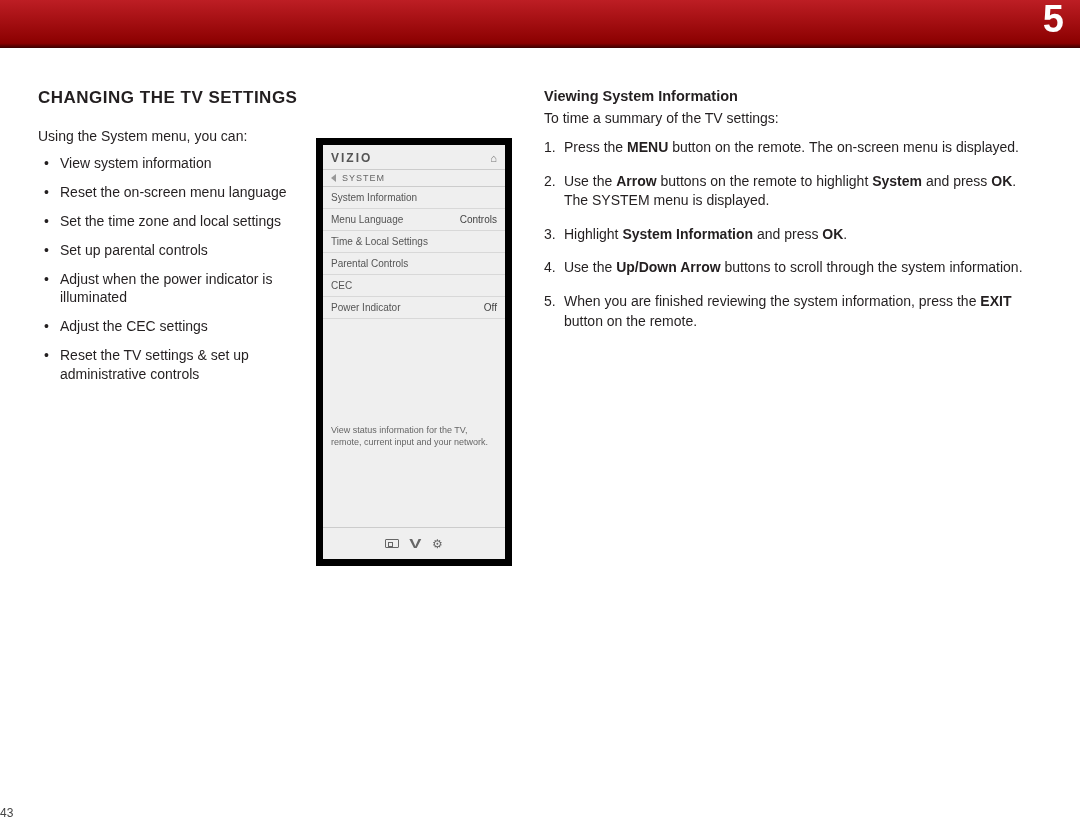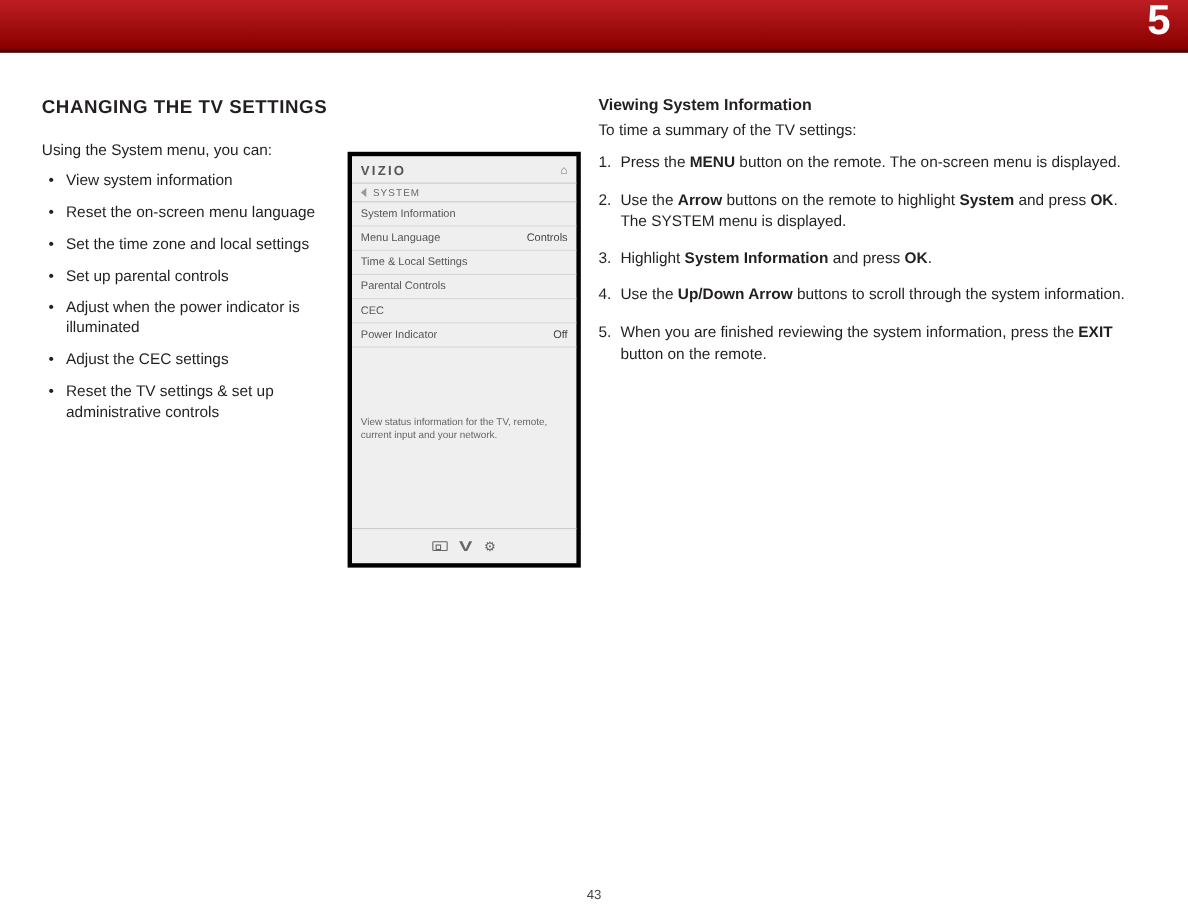--- a/index.html
+++ b/index.html
@@ -71,22 +71,22 @@
   ol.steps li::before {
     content: counter(step) ".";
     position: absolute;
     left: -20px;
     top: 0;
   }
   ol.steps b { font-weight: 700; }
 
   
   .tv-menu {
-    width: 212px;
-    border: 4px solid #000000;
+    width: 196px;
+    border: 7px solid #000000;
     background: #efefef;
     font-size: 10px;
     color: #555;
     margin-top: 50px;
     display:flex;
     flex-direction:column;
   }
   .tv-top {
     display:flex;
     justify-content:space-between;
@@ -115,41 +115,41 @@
     border-bottom:1px solid #d8d8d8;
     font-size:10px;
   }
   .tv-row .val { color:#444; }
   .tv-help {
     padding: 8px;
     font-size:9px;
     line-height:1.3;
     color:#666;
     min-height: 110px;
-    margin-top: 54px;
+    margin-top: 98px;
   }
   .tv-bottom {
     border-top:1px solid #ccc;
     padding:8px;
     display:flex;
     justify-content:center;
     gap:12px;
     align-items:center;
   }
   .glyph { color:#666; font-size:11px; }
   .glyph.rect { display:inline-block; width:14px; height:9px; border:1.5px solid #666; border-radius:1px; position:relative; }
   .glyph.rect::after{content:"";position:absolute;left:2px;top:1.5px;width:3px;height:3px;border:1px solid #666;}
   .glyph.v { font-weight:700; font-size:13px; transform:scaleX(1.4); display:inline-block;}
   .glyph.gear { font-size:12px; }
 
   .page-num {
     position:absolute;
     bottom:14px;
     left:0; right:0;
-    text-align:center;
+    text-align:left;
     font-size:12px;
     color:#444;
   }
   .home-icon { font-size:11px; color:#777;}
 </style>
 </head>
 <body>
 
 <div class="banner">
   <div class="banner-num">5</div>

